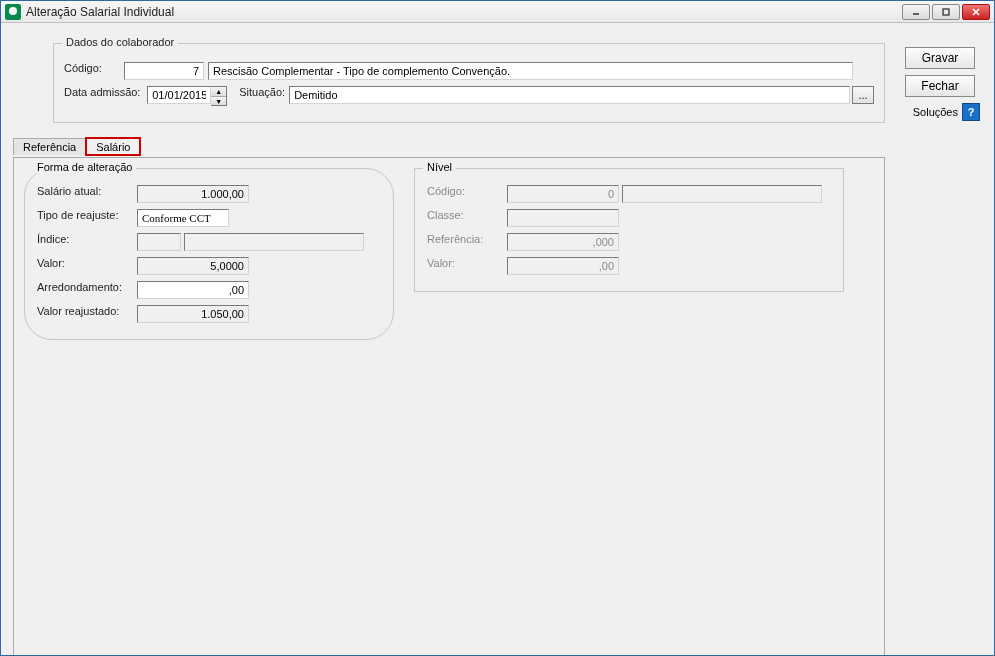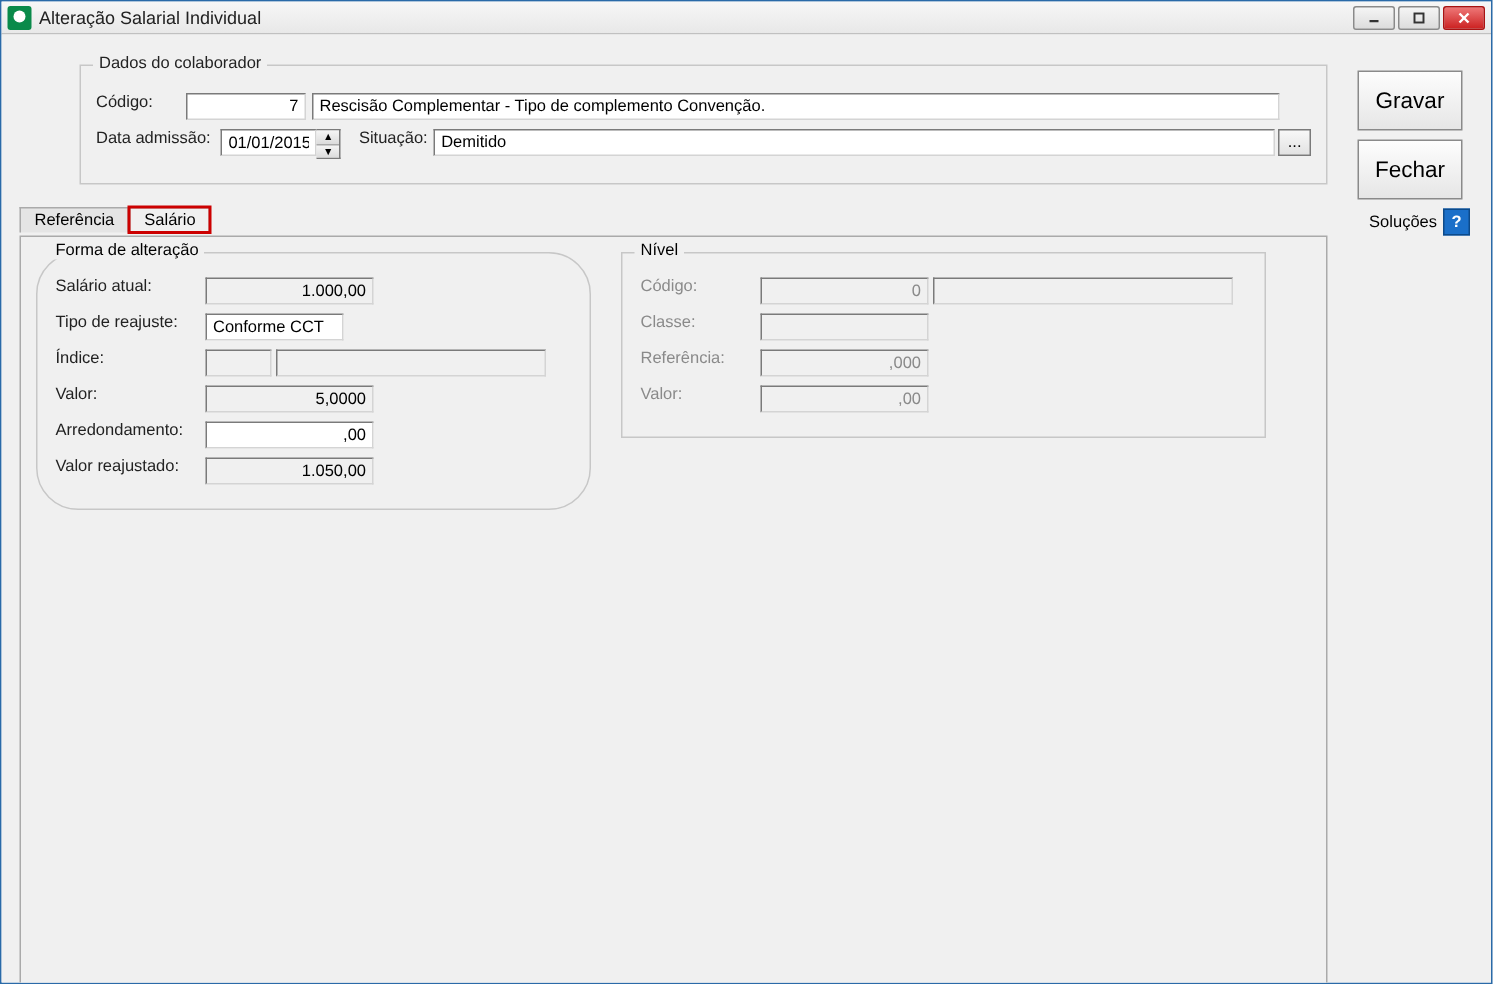--- a/index.html
+++ b/index.html
@@ -184,25 +184,25 @@
   }
   .forma { width: 370px; border-radius: 28px; }
   .nivel { width: 430px; }
   .nivel .lbl, .nivel .field { color: #8a8a8a; }
 
   .forma .row .lbl { width: 100px; }
   .nivel .row .lbl { width: 80px; }
 
   .btn {
     display: block;
-    width: 70px; height: 40px;
+    width: 70px; height: 22px;
     border: 1px solid #8a8a8a;
     background: linear-gradient(#fdfdfd,#e6e6e6);
     font-family: Tahoma, sans-serif;
-    font-size: 15px;
+    font-size: 12px;
     cursor: pointer;
     margin-bottom: 6px;
   }
   .solucoes {
     display: flex; align-items: center; justify-content: flex-end;
     gap: 4px; font-size: 11px;
     margin-top: 4px;
   }
   .help-icon {
     width: 18px; height: 18px;
@@ -275,21 +275,21 @@
 
       <div class="inner-group forma">
         <span class="legend">Forma de alteração</span>
 
         <div class="row">
           <span class="lbl">Salário atual:</span>
           <input class="field readonly ra" style="width: 112px;" readonly="" value="1.000,00">
         </div>
         <div class="row">
           <span class="lbl">Tipo de reajuste:</span>
-          <input class="field" style="width: 92px;" value="Conforme CCT">
+          <input class="field" style="width: 92px; font-family: Liberation Serif, serif;" value="Conforme CCT">
         </div>
         <div class="row">
           <span class="lbl">Índice:</span>
           <input class="field readonly ra" style="width: 44px;" readonly="" value="">
           <input class="field readonly" style="width: 180px; margin-left: 3px;" readonly="" value="">
         </div>
         <div class="row">
           <span class="lbl">Valor:</span>
           <input class="field readonly ra" style="width: 112px;" readonly="" value="5,0000">
         </div>

